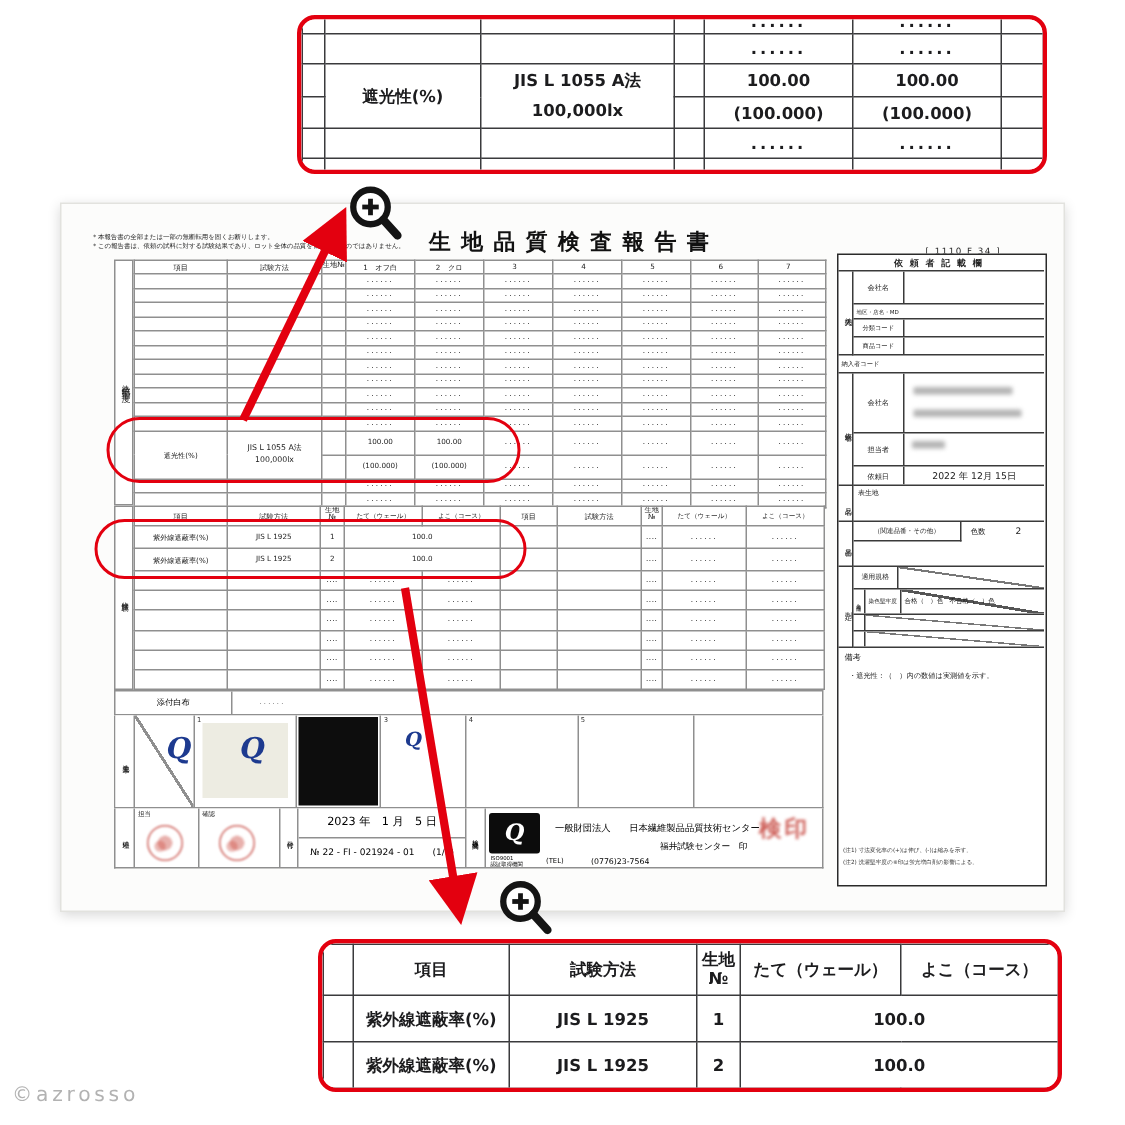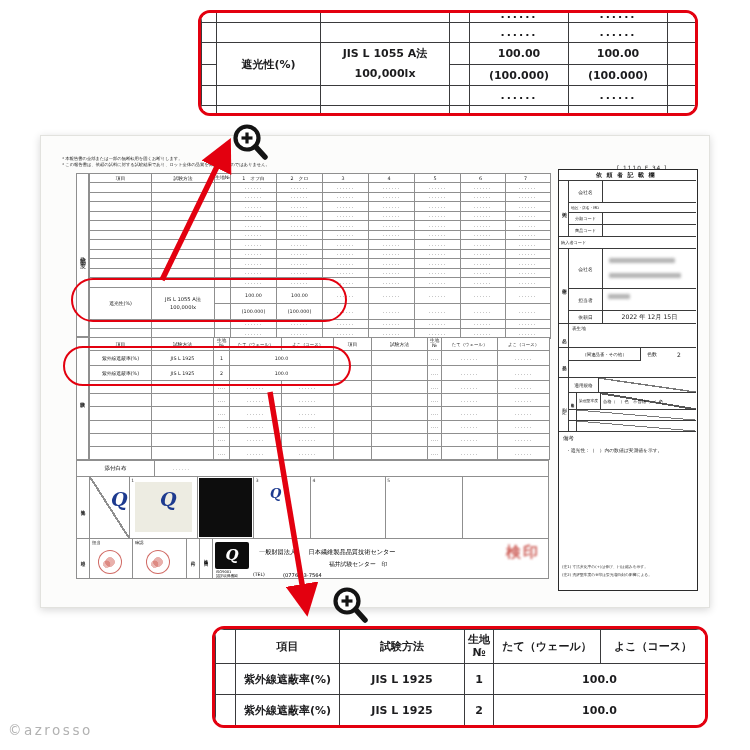--- a/index.html
+++ b/index.html
@@ -187,20 +187,21 @@
           </tr>
     </tbody>
       </table>
   </div>
 
   <div class="doc abs">
     <div class="notes abs">
       <div>＊本報告書の全部または一部の無断転用を固くお断りします。</div>
       <div>＊この報告書は、依頼の試料に対する試験結果であり、ロット全体の品質を保証するものではありません。</div>
     </div>
+    <div class="title abs">生地品質検査報告書</div>
     <div class="formno abs">[ 1110 F 34 ]</div>
 
     <div class="vlab abs" style="left:35px;top:37px;width:13px;height:164px">染色堅牢度</div>
     <table class="tA" id="tableA">
         <colgroup>
           <col style="width:62px">
           <col style="width:63px">
           <col style="width:16px">
           <col style="width:46px">
           <col style="width:46px">
@@ -570,20 +571,24 @@
       <div class="flab" style="width:13px">処理</div>
       <div style="width:43px">
           <span class="minilab">担当</span>
           <div class="stampc" style="left:8px;top:11px"></div>
         </div>
       <div style="width:54px">
           <span class="minilab">確認</span>
           <div class="stampc" style="left:13px;top:11px"></div>
         </div>
       <div class="flab" style="width:13px">発行</div>
+      <div class="datecell" style="width:112px">
+        <div class="dateline">2023 年　1 月　5 日</div>
+        <div class="numline">№ 22 - FI - 021924 - 01　　(1/1)</div>
+      </div>
       <div class="flab" style="width:13px;font-size:4.2px">検査機関</div>
       <div style="width:225px">
         <div class="qbox">
             <span>Q</span>
           </div>
         <div class="org1">一般財団法人　　日本繊維製品品質技術センター</div>
         <div class="org2">福井試験センター　印</div>
         <div class="isot"><span>ISO9001</span><br><span>認証取得機関</span></div>
         <div class="tellab">(TEL)</div>
         <div class="telnum">(0776)23-7564</div>

